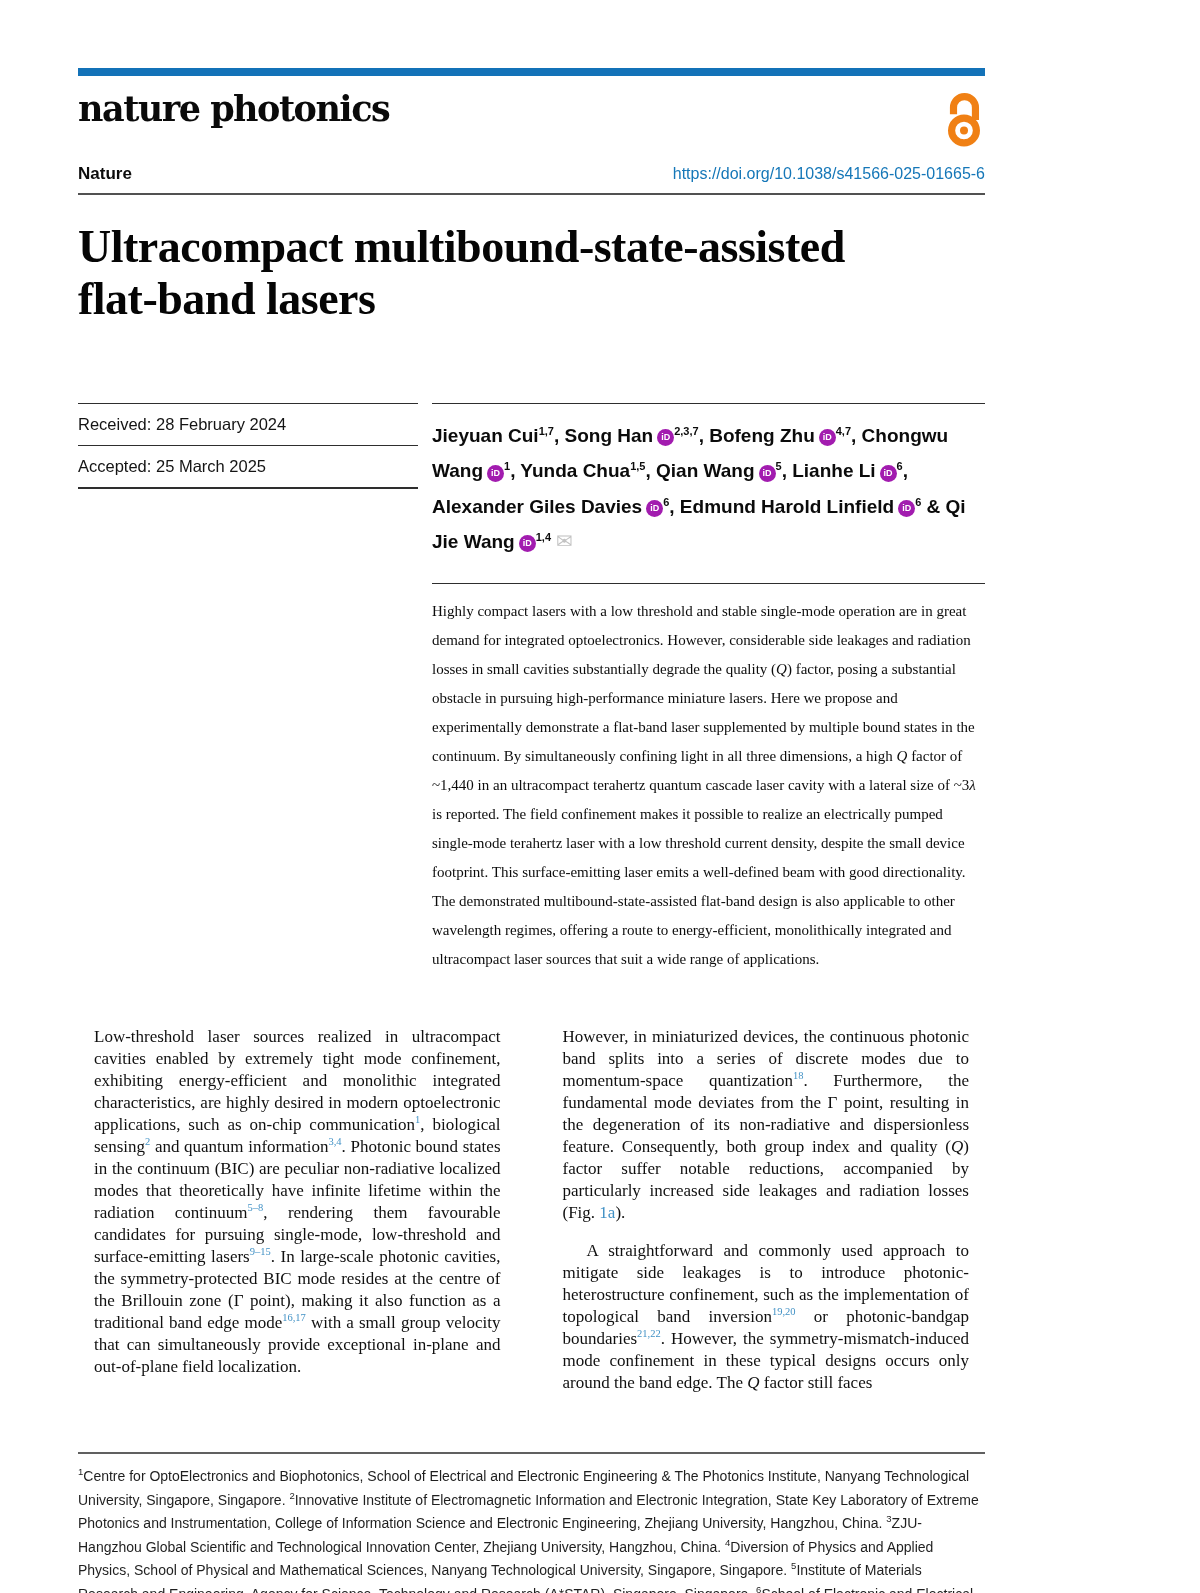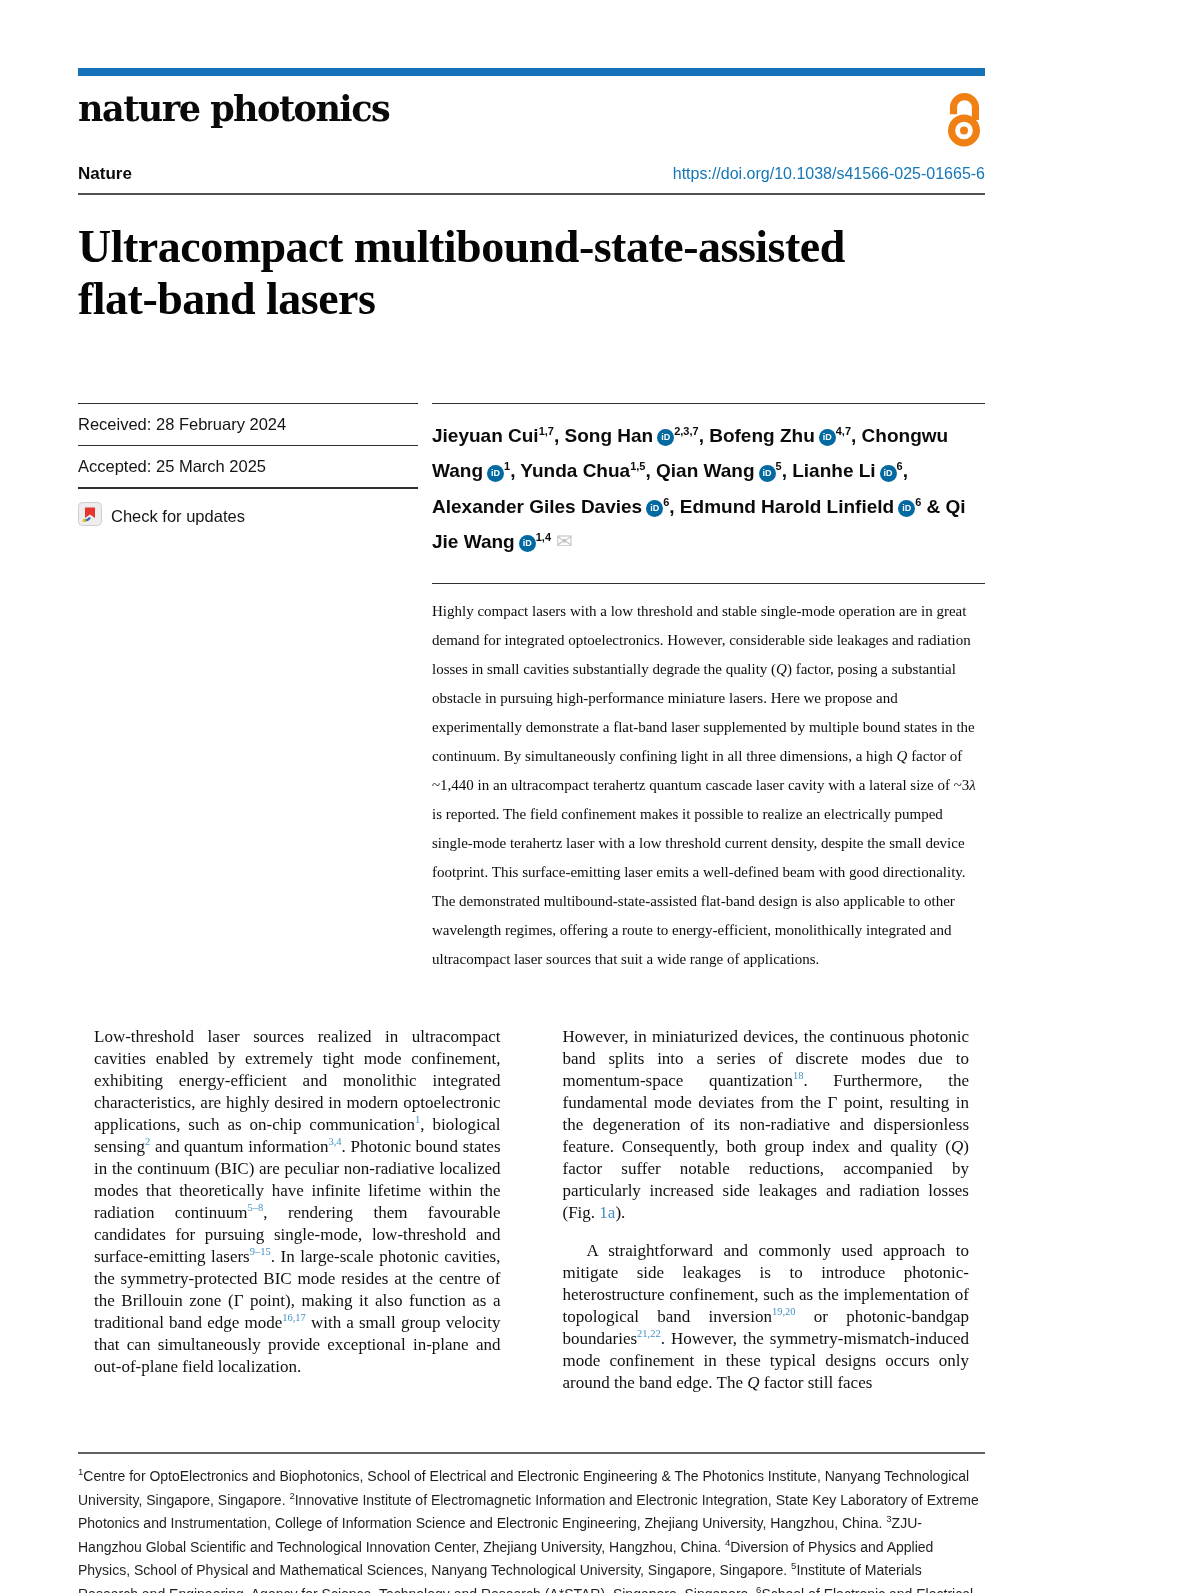--- a/index.html
+++ b/index.html
@@ -23,21 +23,21 @@
   .main-grid { margin-top:78px; display:flex; }
   .meta-col { flex:0 0 340px; width:340px; }
   .meta-rule { border-top:1.5px solid #2e2e2e; }
   .meta-item { padding:11px 0 11px; font-size:16.5px; color:#141414; }
   .meta-item.serif { font-family:"Liberation Serif", serif; font-size:17px; }
   .check-row { padding-top:13px; display:flex; align-items:center; gap:9px; font-size:16.5px; font-weight:500; color:#141414; cursor:pointer; }
 
   .content-col { margin-left:14px; width:693px; }
   .authors { border-top:1.5px solid #2e2e2e; padding-top:12px; font-size:19px; font-weight:bold; line-height:30px; color:#0b0b0b; }
   .authors sup { font-size:11px; font-weight:bold; }
-  .orcid { display:inline-block; width:17px; height:17px; border-radius:50%; background:#0369a1; color:#fff; font-size:9px; font-weight:bold; text-align:center; line-height:17px; vertical-align:2px; margin-left:4px; letter-spacing:0; }
+  .orcid { display:inline-block; width:17px; height:17px; border-radius:50%; background:#a21caf; color:#fff; font-size:9px; font-weight:bold; text-align:center; line-height:17px; vertical-align:2px; margin-left:4px; letter-spacing:0; }
   .env { color:#c2c2c2; font-size:20px; margin-left:5px; font-weight:normal; }
 
   .abstract { margin-top:26px; border-top:1.5px solid #2e2e2e; padding-top:13px; font-family:"Liberation Serif", serif; font-size:15px; line-height:29px; color:#0c0c0c; }
 
   .body-grid { margin-top:36px; display:flex; gap:30px; font-family:"Liberation Serif", serif; font-size:17px; line-height:22px; text-align:justify; color:#101010; }
   .body-col { width:509px; }
   .body-col p { margin:16px; }
   .body-col p.indent { text-indent:24px; }
   sup.ref { color:#4191c5; font-size:10.5px; line-height:0; cursor:pointer; }
   .inlink { color:#4191c5; cursor:pointer; }
@@ -81,31 +81,20 @@
 
   <div class="main-grid">
 
     <div class="meta-col">
       <div class="meta-rule"></div>
       <div class="meta-item">Received: 28 February 2024</div>
       <div class="meta-rule"></div>
       <div class="meta-item">Accepted: 25 March 2025</div>
       <div class="meta-rule"></div>
       <div class="meta-rule"></div>
-      <div class="check-row">
-        <span>
-          <svg width="24" height="24" viewBox="0 0 24 24">
-            <rect x="0.5" y="0.5" width="23" height="23" rx="4" fill="#ededed" stroke="#cfcfcf"></rect>
-            <path d="M7 5.5 h10 v10.5 l-5-3.4 -5 3.4 z" fill="#e5352e"></path>
-            <path d="M6.5 18.5 a6 6 0 0 0 5.5 -3" fill="none" stroke="#2a6fb8" stroke-width="2.2"></path>
-            <circle cx="6.3" cy="18.4" r="1.6" fill="#f2b705"></circle>
-          </svg>
-        </span>
-        <span>Check for updates</span>
-      </div>
     </div>
 
     <div class="content-col">
       <div class="authors">Jieyuan Cui<sup>1,7</sup>, Song Han<span class="orcid">iD</span><sup>2,3,7</sup>, Bofeng Zhu<span class="orcid">iD</span><sup>4,7</sup>, Chongwu Wang<span class="orcid">iD</span><sup>1</sup>, Yunda Chua<sup>1,5</sup>, Qian Wang<span class="orcid">iD</span><sup>5</sup>, Lianhe Li<span class="orcid">iD</span><sup>6</sup>, Alexander Giles Davies<span class="orcid">iD</span><sup>6</sup>, Edmund Harold Linfield<span class="orcid">iD</span><sup>6</sup> &amp; Qi Jie Wang<span class="orcid">iD</span><sup>1,4</sup><span class="env">✉</span></div>
       <div class="abstract">Highly compact lasers with a low threshold and stable single-mode operation are in great demand for integrated optoelectronics. However, considerable side leakages and radiation losses in small cavities substantially degrade the quality (<i>Q</i>) factor, posing a substantial obstacle in pursuing high-performance miniature lasers. Here we propose and experimentally demonstrate a flat-band laser supplemented by multiple bound states in the continuum. By simultaneously confining light in all three dimensions, a high <i>Q</i> factor of ~1,440 in an ultracompact terahertz quantum cascade laser cavity with a lateral size of ~3<i>λ</i> is reported. The field confinement makes it possible to realize an electrically pumped single-mode terahertz laser with a low threshold current density, despite the small device footprint. This surface-emitting laser emits a well-defined beam with good directionality. The demonstrated multibound-state-assisted flat-band design is also applicable to other wavelength regimes, offering a route to energy-efficient, monolithically integrated and ultracompact laser sources that suit a wide range of applications.</div>
     </div>
 
   </div>
 
   <div class="body-grid">

